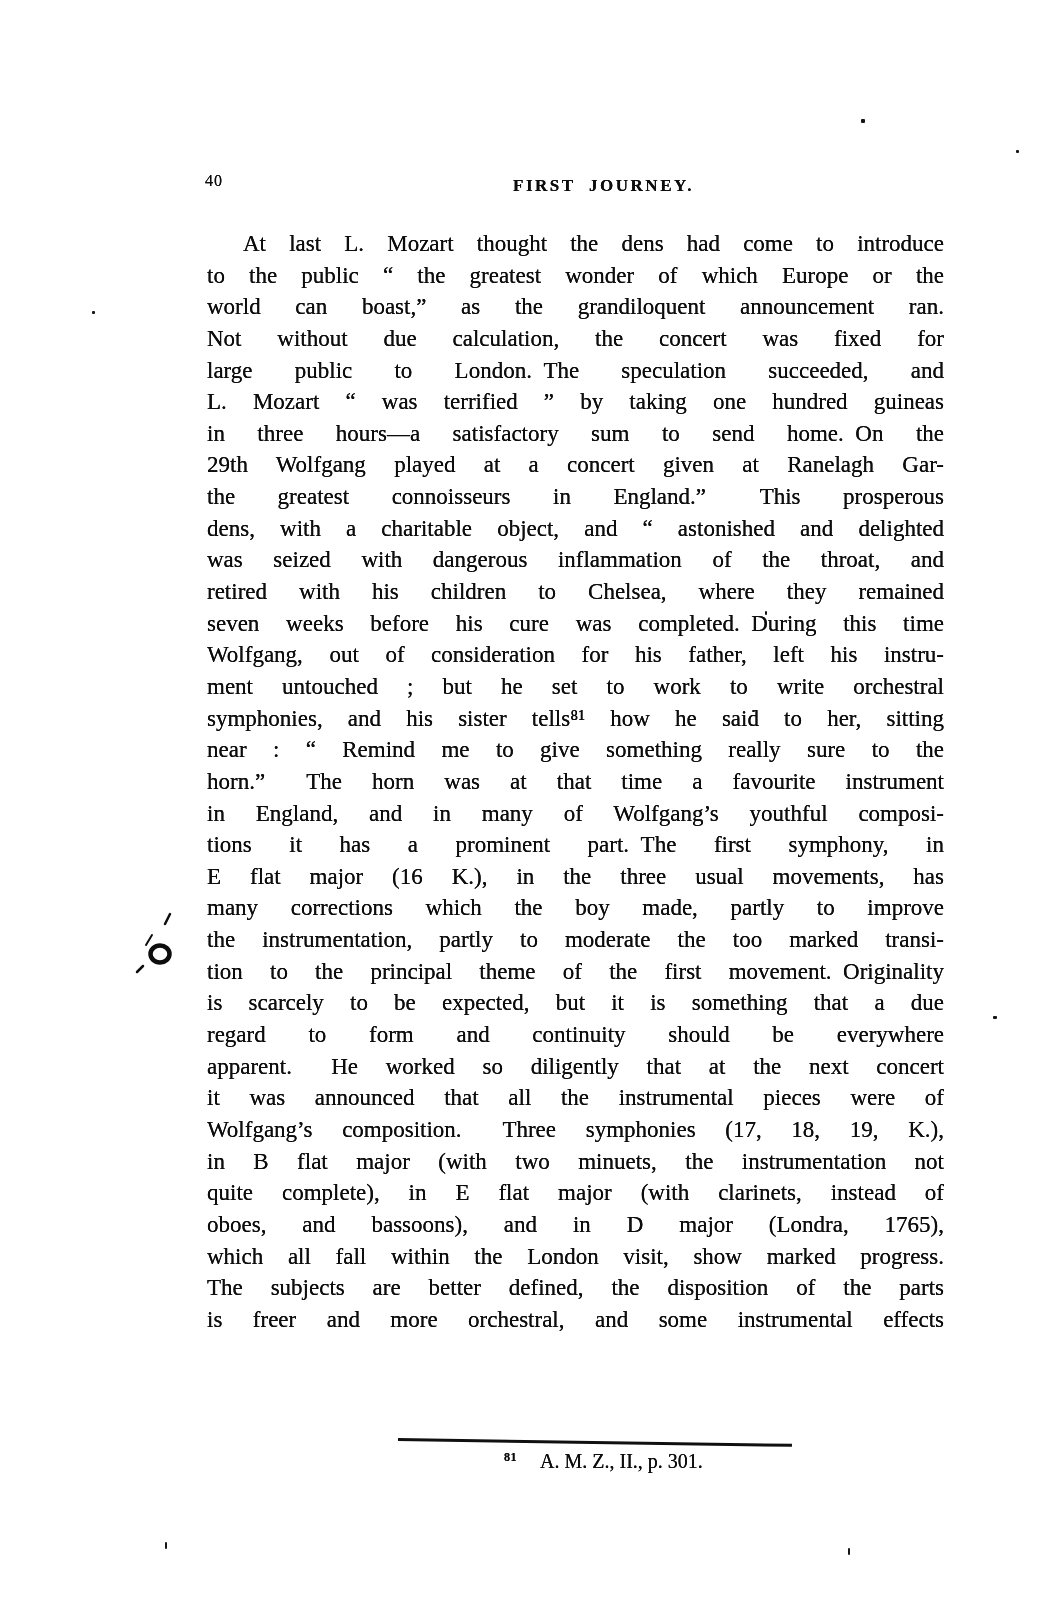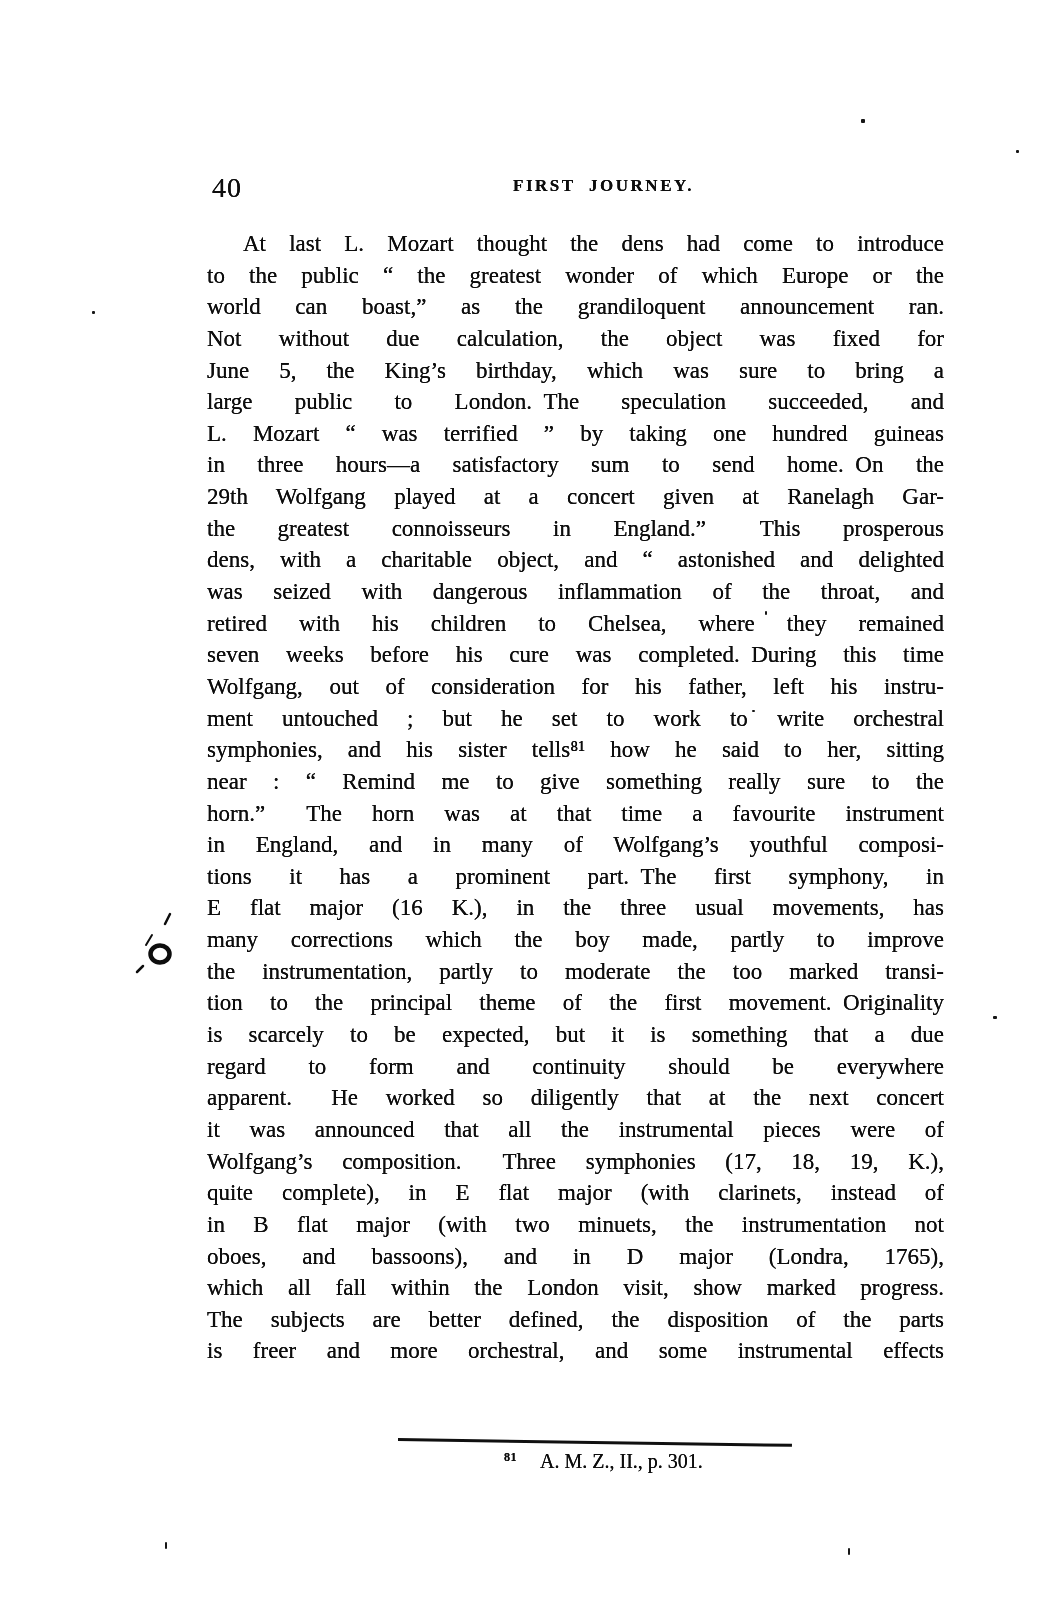--- a/index.html
+++ b/index.html
@@ -7,23 +7,23 @@
     position: relative;
     width: 1037px;
     height: 1600px;
     background: #ffffff;
     overflow: hidden;
     font-family: "Liberation Serif", "DejaVu Serif", serif;
     color: #0d0d0d;
   }
   .page-number {
     position: absolute;
-    left: 212px;
+    left: 205px;
     top: 172px;
-    font-size: 28px;
+    font-size: 16px;
     letter-spacing: 1px;
     text-shadow: 0 0 0.6px currentColor;
   }
   .running-head {
     position: absolute;
     left: 85px;           
     top: 176px;
     width: 1037px;
     text-align: center;
     font-size: 17px;
@@ -101,22 +101,21 @@
     <path d="M37 4 L32 14" stroke="#0d0d0d" stroke-width="2.5" fill="none" stroke-linecap="round"></path>
     <path d="M19 25 L13 35" stroke="#0d0d0d" stroke-width="2" fill="none" stroke-linecap="round"></path>
     <ellipse cx="27" cy="44" rx="9.5" ry="8.5" fill="none" stroke="#0d0d0d" stroke-width="4.5"></ellipse>
     <path d="M4 62 L10 56" stroke="#0d0d0d" stroke-width="2.5" fill="none" stroke-linecap="round"></path>
   </svg>
 
   <div class="text-block">
       <div class="line indent">At last L. Mozart thought the dens had come to introduce</div>
       <div class="line">to the public “ the greatest wonder of which Europe or the</div>
       <div class="line">world can boast,” as the grandiloquent announcement ran.</div>
-      <div class="line">Not without due calculation, the object was fixed for</div>
-      <div class="line">June 5, the King’s birthday, which was sure to bring a</div>
+      <div class="line">Not without due calculation, the concert was fixed for</div>
       <div class="line">large public to London. The speculation succeeded, and</div>
       <div class="line">L. Mozart “ was terrified ” by taking one hundred guineas</div>
       <div class="line">in three hours—a satisfactory sum to send home. On the</div>
       <div class="line">29th Wolfgang played at a concert given at Ranelagh Gar-</div>
       <div class="line">the greatest connoisseurs in England.”  This prosperous</div>
       <div class="line">dens, with a charitable object, and “ astonished and delighted</div>
       <div class="line">was seized with dangerous inflammation of the throat, and</div>
       <div class="line">retired with his children to Chelsea, where they remained</div>
       <div class="line">seven weeks before his cure was completed. During this time</div>
       <div class="line">Wolfgang, out of consideration for his father, left his instru-</div>
@@ -128,22 +127,22 @@
       <div class="line">tions it has a prominent part. The first symphony, in</div>
       <div class="line">E flat major (16 K.), in the three usual movements, has</div>
       <div class="line">many corrections which the boy made, partly to improve</div>
       <div class="line">the instrumentation, partly to moderate the too marked transi-</div>
       <div class="line">tion to the principal theme of the first movement. Originality</div>
       <div class="line">is scarcely to be expected, but it is something that a due</div>
       <div class="line">regard to form and continuity should be everywhere</div>
       <div class="line">apparent.  He worked so diligently that at the next concert</div>
       <div class="line">it was announced that all the instrumental pieces were of</div>
       <div class="line">Wolfgang’s composition.  Three symphonies (17, 18, 19, K.),</div>
+      <div class="line">in B flat major (with two minuets, the instrumentation not</div>
       <div class="line">quite complete), in E flat major (with clarinets, instead of</div>
-      <div class="line">in B flat major (with two minuets, the instrumentation not</div>
       <div class="line">oboes, and bassoons), and in D major (Londra, 1765),</div>
       <div class="line">which all fall within the London visit, show marked progress.</div>
       <div class="line">The subjects are better defined, the disposition of the parts</div>
       <div class="line">is freer and more orchestral, and some instrumental effects</div>
     </div>
 
   <div class="footnote-rule"></div>
 
   <div class="footnote">
     <span class="fn-marker">81</span><span>A. M. Z., II., p. 301.</span>

